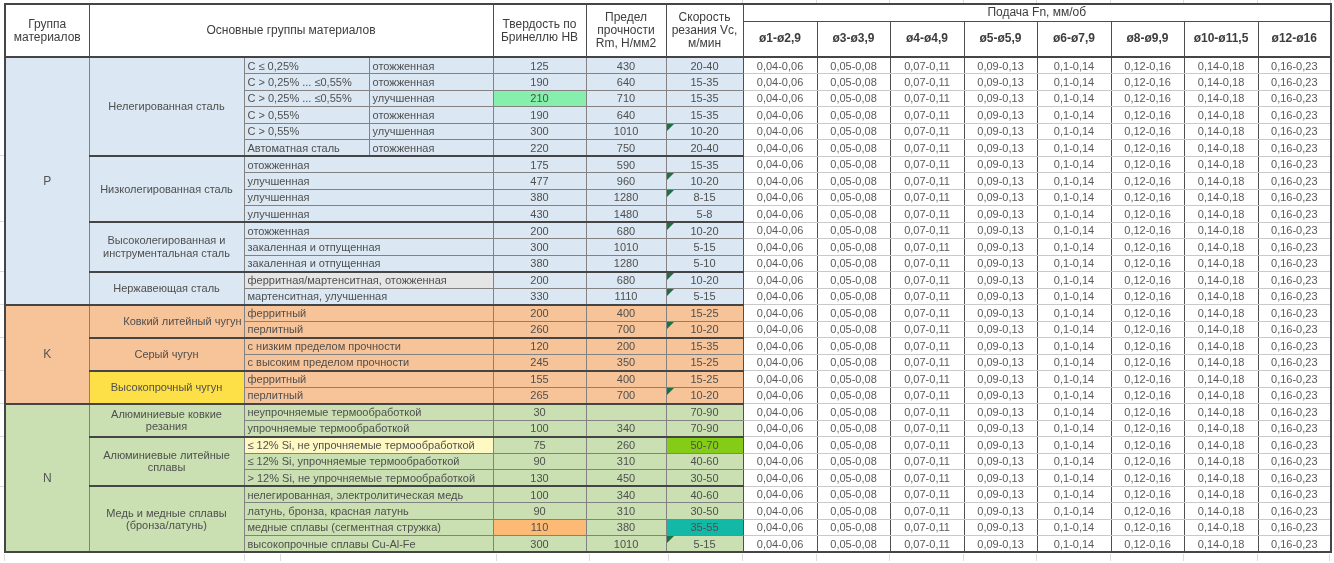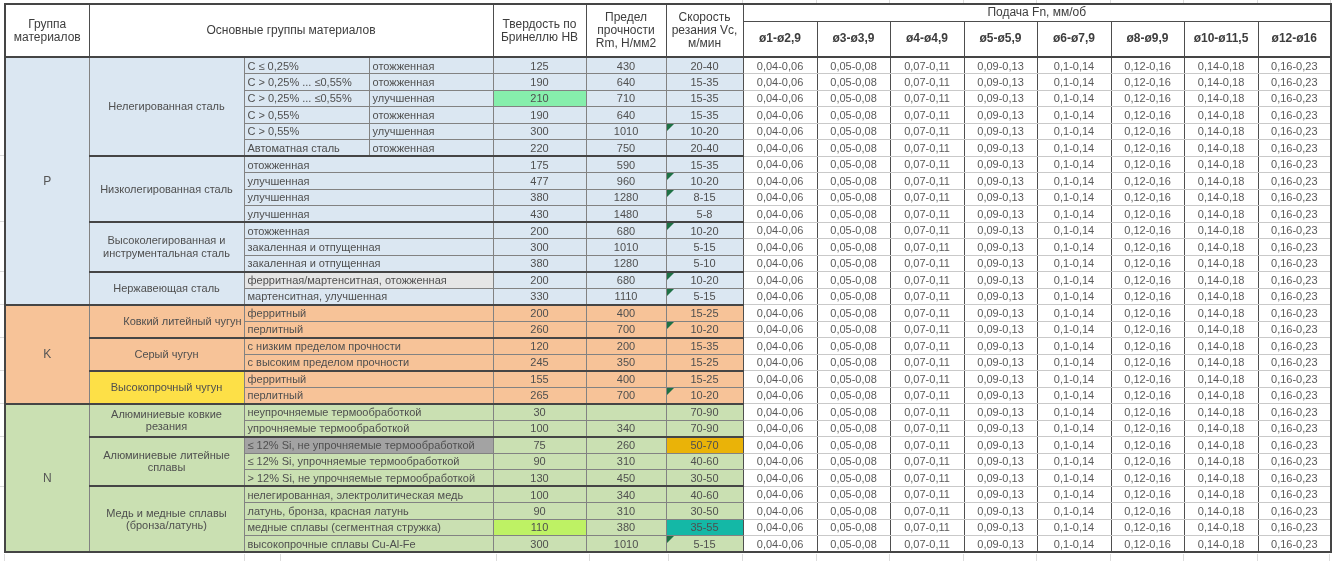--- a/index.html
+++ b/index.html
@@ -415,24 +415,24 @@
           <td class="feed">0,05-0,08</td>
           <td class="feed">0,07-0,11</td>
           <td class="feed">0,09-0,13</td>
           <td class="feed">0,1-0,14</td>
           <td class="feed">0,12-0,16</td>
           <td class="feed">0,14-0,18</td>
           <td class="feed">0,16-0,23</td>
         </tr>
         <tr class="bt">
           <td class="c name" rowspan="3" style="background: rgb(202, 224, 178);">Алюминиевые литейные сплавы</td>
-          <td class="c det" colspan="2" style="background: #a3a3a3;">≤ 12% Si, не упрочняемые термообработкой</td>
+          <td class="c det" colspan="2" style="background: #fef9c3;">≤ 12% Si, не упрочняемые термообработкой</td>
           <td class="c num" style="background: rgb(202, 224, 178);">75</td>
           <td class="c num" style="background: rgb(202, 224, 178);">260</td>
-          <td class="c num vc" style="background: #eab308;">50-70</td>
+          <td class="c num vc" style="background: #84cc16;">50-70</td>
           <td class="feed">0,04-0,06</td>
           <td class="feed">0,05-0,08</td>
           <td class="feed">0,07-0,11</td>
           <td class="feed">0,09-0,13</td>
           <td class="feed">0,1-0,14</td>
           <td class="feed">0,12-0,16</td>
           <td class="feed">0,14-0,18</td>
           <td class="feed">0,16-0,23</td>
         </tr>
         <tr>
@@ -487,21 +487,21 @@
           <td class="feed">0,05-0,08</td>
           <td class="feed">0,07-0,11</td>
           <td class="feed">0,09-0,13</td>
           <td class="feed">0,1-0,14</td>
           <td class="feed">0,12-0,16</td>
           <td class="feed">0,14-0,18</td>
           <td class="feed">0,16-0,23</td>
         </tr>
         <tr>
           <td class="c det" colspan="2" style="background: rgb(202, 224, 178);">медные сплавы (сегментная стружка)</td>
-          <td class="c num" style="background: #bef264;">110</td>
+          <td class="c num" style="background: #fdba74;">110</td>
           <td class="c num" style="background: rgb(202, 224, 178);">380</td>
           <td class="c num vc" style="background: #14b8a6;">35-55</td>
           <td class="feed">0,04-0,06</td>
           <td class="feed">0,05-0,08</td>
           <td class="feed">0,07-0,11</td>
           <td class="feed">0,09-0,13</td>
           <td class="feed">0,1-0,14</td>
           <td class="feed">0,12-0,16</td>
           <td class="feed">0,14-0,18</td>
           <td class="feed">0,16-0,23</td>

